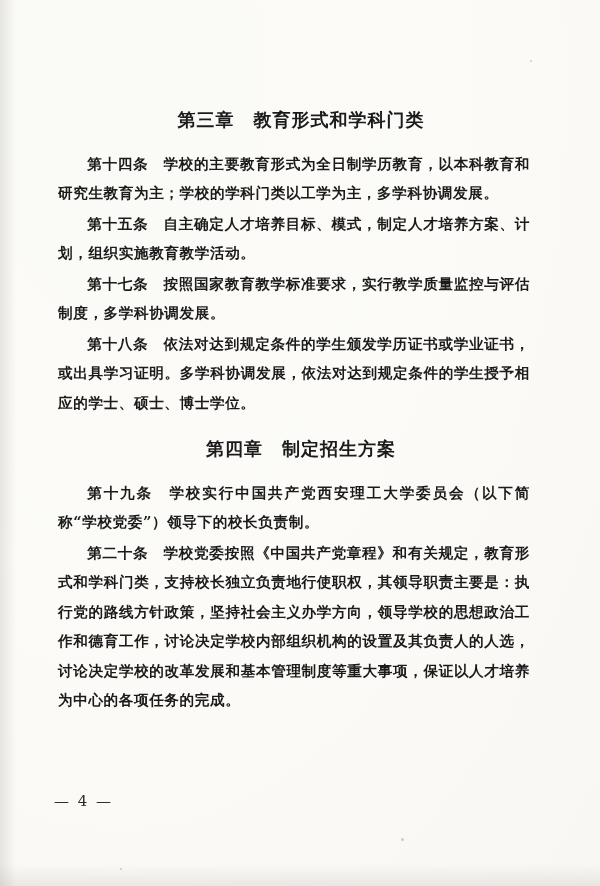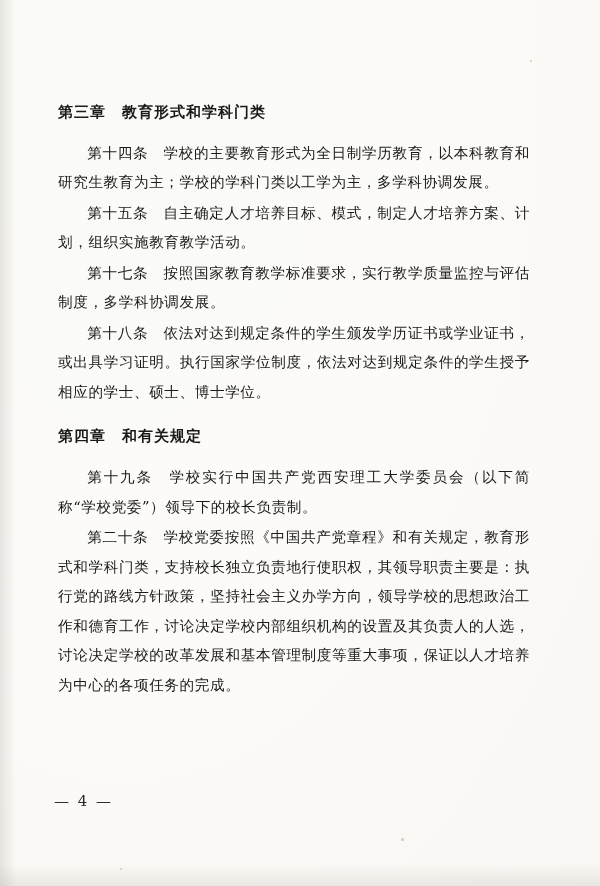--- a/index.html
+++ b/index.html
@@ -35,38 +35,39 @@
       radial-gradient(circle at 52% 92%, rgba(180,175,165,.09) 0 1px, transparent 1.4px),
       radial-gradient(circle at 76% 9%, rgba(180,175,165,.07) 0 1px, transparent 1.4px);
   }
   .content {
     position: absolute;
     left: 58px;
     top: 96px;
     width: 486px;
   }
   .chapter-title {
-    text-align: left;
-    font-size: 15px;
+    text-align: center;
+    font-size: 18px;
     font-weight: bold;
     letter-spacing: 1px;
-    margin: 4px 0 14px 0;
+    margin: 10px 0 14px 0;
     line-height: 1.6;
   }
   .chapter-title.second {
     margin-top: 18px;
   }
   .para {
     font-size: 14.6px;
     line-height: 2.02;
     text-indent: 2em;
     margin: 0 14px 1px 0;
     text-align: justify;
     text-justify: inter-ideograph;
     letter-spacing: .6px;
+    font-weight: bold;
   }
   .page-number {
     position: absolute;
     left: 0;
     right: 0;
     top: 792px;
     text-align: left;
     padding-left: 54px;
     font-size: 15px;
     letter-spacing: 2px;
@@ -103,22 +104,22 @@
   <div class="speck" style="left:120px; top:868px; width:2px; height:2px;"></div>
   <div class="speck" style="left:530px; top:60px; width:2px; height:2px;"></div>
 
   <div class="content">
 
     <h2 class="chapter-title">第三章　教育形式和学科门类</h2>
 
     <p class="para">第十四条　学校的主要教育形式为全日制学历教育，以本科教育和研究生教育为主；学校的学科门类以工学为主，多学科协调发展。</p>
     <p class="para">第十五条　自主确定人才培养目标、模式，制定人才培养方案、计划，组织实施教育教学活动。</p>
     <p class="para">第十七条　按照国家教育教学标准要求，实行教学质量监控与评估制度，多学科协调发展。</p>
-    <p class="para">第十八条　依法对达到规定条件的学生颁发学历证书或学业证书，或出具学习证明。执行国家学位制度，依法对达到规定条件的学生授予相应的学士、硕士、博士学位。</p>
+    <p class="para">第十八条　依法对达到规定条件的学生颁发学历证书或学业证书，或出具学习证明。多学科协调发展，依法对达到规定条件的学生授予相应的学士、硕士、博士学位。</p>
 
-    <h2 class="chapter-title second">第四章　和有关规定</h2>
+    <h2 class="chapter-title second">第四章　制定招生方案</h2>
 
     <p class="para">第十九条　学校实行中国共产党西安理工大学委员会（以下简称“学校党委”）领导下的校长负责制。</p>
     <p class="para">第二十条　学校党委按照《中国共产党章程》和有关规定，教育形式和学科门类，支持校长独立负责地行使职权，其领导职责主要是：执行党的路线方针政策，坚持社会主义办学方向，领导学校的思想政治工作和德育工作，讨论决定学校内部组织机构的设置及其负责人的人选，讨论决定学校的改革发展和基本管理制度等重大事项，保证以人才培养为中心的各项任务的完成。</p>
   </div>
 
   <div class="page-number">— 4 —</div>
 </div>
 
 </body></html>

